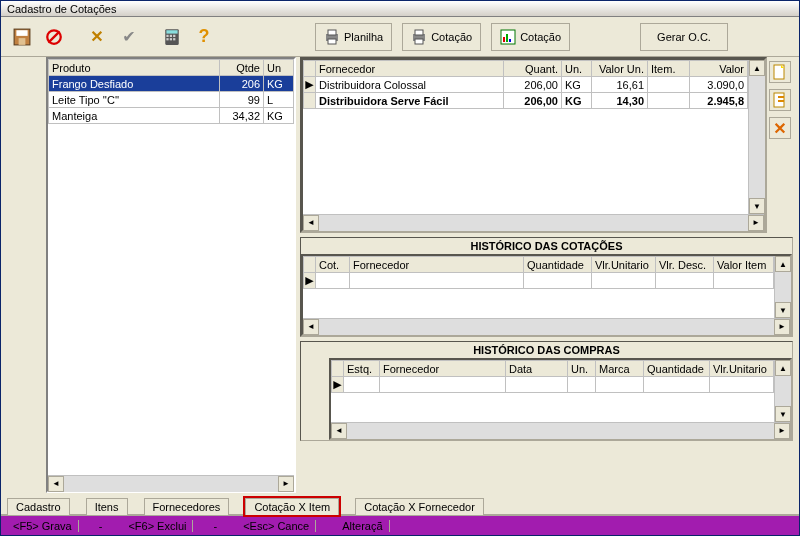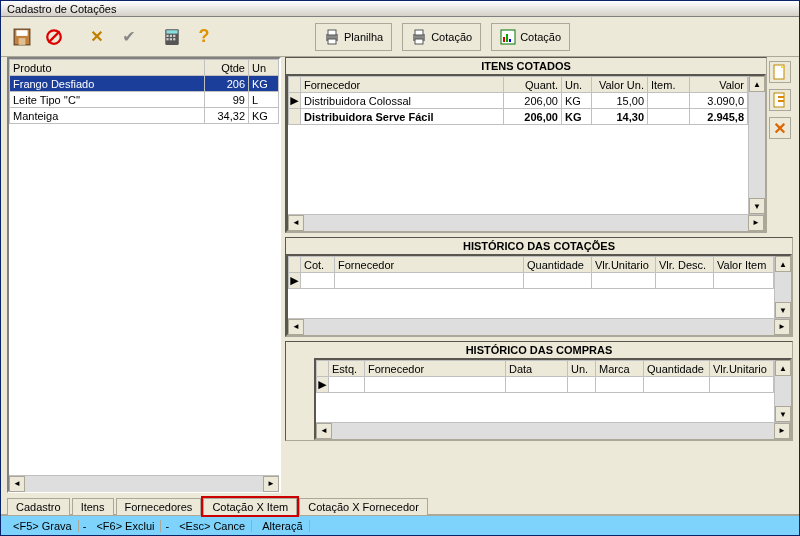--- a/index.html
+++ b/index.html
@@ -60,24 +60,25 @@
   }
   .tbbtn svg { width: 16px; height: 16px; }
   .main {
     flex: 1;
     display: flex;
     min-height: 0;
     padding: 0 6px;
     gap: 4px;
   }
   .left-panel {
-    width: 274px;
+    width: 250px;
     display: flex;
     flex-direction: column;
     min-height: 0;
+    margin-left: 39px;
   }
   .right-panel {
     flex: 1;
     display: flex;
     flex-direction: column;
     min-height: 0;
     gap: 4px;
   }
   .grid-box {
     border: 2px solid #808080;
@@ -160,21 +161,21 @@
     background:#ece9d8;
     display:flex;align-items:center;justify-content:center;
     cursor:pointer;
     font-size:15px;
   }
   .bottom-tabs {
     height: 22px;
     display: flex;
     align-items: flex-end;
     padding: 0 6px;
-    gap: 2px;
+    gap: 16px;
     border-bottom: 1px solid #aca899;
   }
   .tab {
     border: 1px solid #aca899;
     border-bottom: none;
     background: #ece9d8;
     padding: 2px 8px;
     font-size: 11px;
     cursor: pointer;
     position: relative;
@@ -184,22 +185,22 @@
     outline: 2px solid #c00;
     outline-offset: 0;
   }
   .statusbar {
     height: 20px;
     border-top: 1px solid #aca899;
     display: flex;
     align-items: center;
     font-size: 11px;
     padding: 0 6px;
-    gap: 4px;
-    background:#7dd3fc;
+    gap: 20px;
+    background:#a21caf;
   }
   .status-seg { border-right: 1px solid #aca899; padding: 0 6px;}
   .right-top { flex: 0 0 176px; display:flex; }
   .right-mid { flex: 0 0 100px; }
   .right-bot { flex: 0 0 100px; }
   .section {
     display:flex;
     flex-direction:column;
     border: 1px inset #aca899;
     background:#ece9d8;
@@ -269,20 +270,23 @@
     <div class="tbbtn">
       <svg viewBox="0 0 16 16">
           <rect x="1" y="1" width="14" height="14" fill="#fff" stroke="#070"></rect>
           <rect x="3" y="8" width="2" height="5" fill="#d00"></rect>
           <rect x="6" y="5" width="2" height="8" fill="#0a0"></rect>
           <rect x="9" y="10" width="2" height="3" fill="#00d"></rect>
         </svg>
       <span>Cotação</span>
     </div>
     <div style="flex:0 0 50px"></div>
+    <div class="tbbtn" style="padding:0 16px;">
+      <span>Gerar O.C.</span>
+    </div>
   </div>
 
   <div class="main">
 
     <div class="left-panel">
       <div class="grid-box" style="flex:1;">
         <div class="grid-body">
           <div class="grid-body-table">
             <table>
               <colgroup>
@@ -322,21 +326,20 @@
           <div class="strack"></div>
           <div class="sbtn">►</div>
         </div>
       </div>
     </div>
 
     <div class="right-panel">
 
       <div class="right-top">
         <div class="section" style="flex:1;">
-          <div class="panel-title">ITENS COTADOS</div>
           <div class="grid-box" style="flex:1;">
             <div class="grid-body">
               <div class="grid-body-table">
                 <table>
                   <colgroup>
                       <col style="width:12px">
                       <col style="width:auto">
                       <col style="width:58px">
                       <col style="width:30px">
                       <col style="width:56px">
@@ -353,21 +356,21 @@
                       <th>Item.</th>
                       <th class="ralign">Valor</th>
                     </tr>
                   </thead>
                   <tbody id="ic-rows">
                       <tr>
                         <td class="row-marker">▶</td>
                         <td>Distribuidora Colossal</td>
                         <td class="ralign">206,00</td>
                         <td>KG</td>
-                        <td class="ralign">15,00</td>
+                        <td class="ralign">16,61</td>
                         <td></td>
                         <td class="ralign">3.090,0</td>
                       </tr>
                       <tr class="bold-row">
                         <td class="row-marker"></td>
                         <td>Distribuidora Serve Fácil</td>
                         <td class="ralign">206,00</td>
                         <td>KG</td>
                         <td class="ralign">14,30</td>
                         <td></td>

